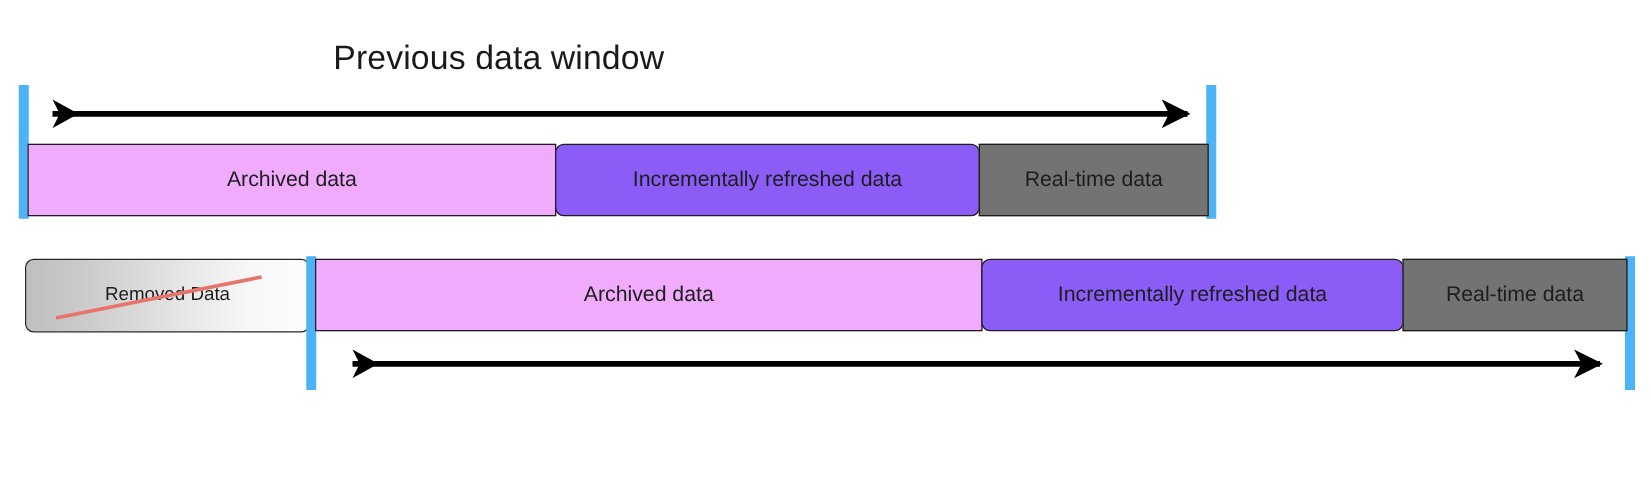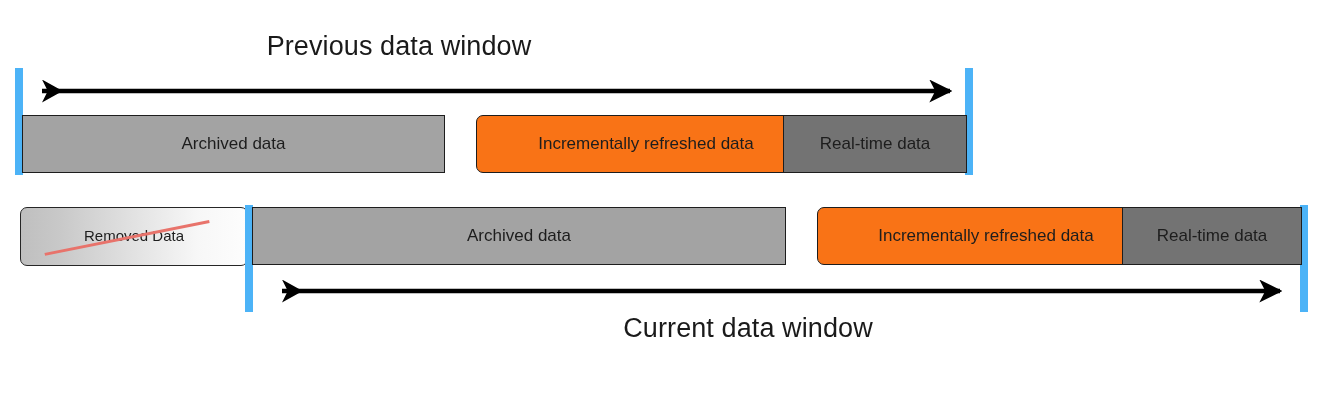--- a/index.html
+++ b/index.html
@@ -43,22 +43,22 @@
     border: 1.6px solid #1d1d1d;
     display: flex;
     align-items: center;
     justify-content: center;
     text-align: center;
     font-size: 17px;
     color: #1d1d1d;
     line-height: 1.25;
     padding: 0 6px;
   }
-  .seg-archived  { background: #a3a3a3; }
-  .seg-incr      { background: #f97316; border-radius: 7px; margin-left: 32px; }
+  .seg-archived  { background: #f0abfc; }
+  .seg-incr      { background: #8b5cf6; border-radius: 7px; }
   .seg-realtime  { background: #737373; }
 
   .seg-removed {
     background: linear-gradient(to right, #BFBFBF 0%, #C9C9C9 18%, #E2E2E2 50%, #F7F7F7 78%, #FDFDFD 100%);
     border: 1.8px solid #262626;
     border-radius: 7px;
     font-size: 15px;
     color: #1d1d1d;
   }
   .strike-svg {
@@ -136,15 +136,14 @@
           <path d="M 9 0 L 0 5 L 9 10 L 6.5 5 z" fill="#000000"></path>
         </marker>
         <marker id="ah-right-2" viewBox="0 0 10 10" refX="9" refY="5" markerWidth="5" markerHeight="5" orient="auto">
           <path d="M 0 0 L 10 5 L 0 10 L 2.6 5 z" fill="#000000"></path>
         </marker>
       </defs>
       <line x1="14" y1="13" x2="1012" y2="13" stroke="#000000" stroke-width="4.6" marker-start="url(#ah-left-2)" marker-end="url(#ah-right-2)"></line>
     </svg>
   </div>
 
-  <div class="abs window-caption" style="left:592px; top:315px; width:312px;">Current data window</div>
 
 </div>
 
 </body></html>

